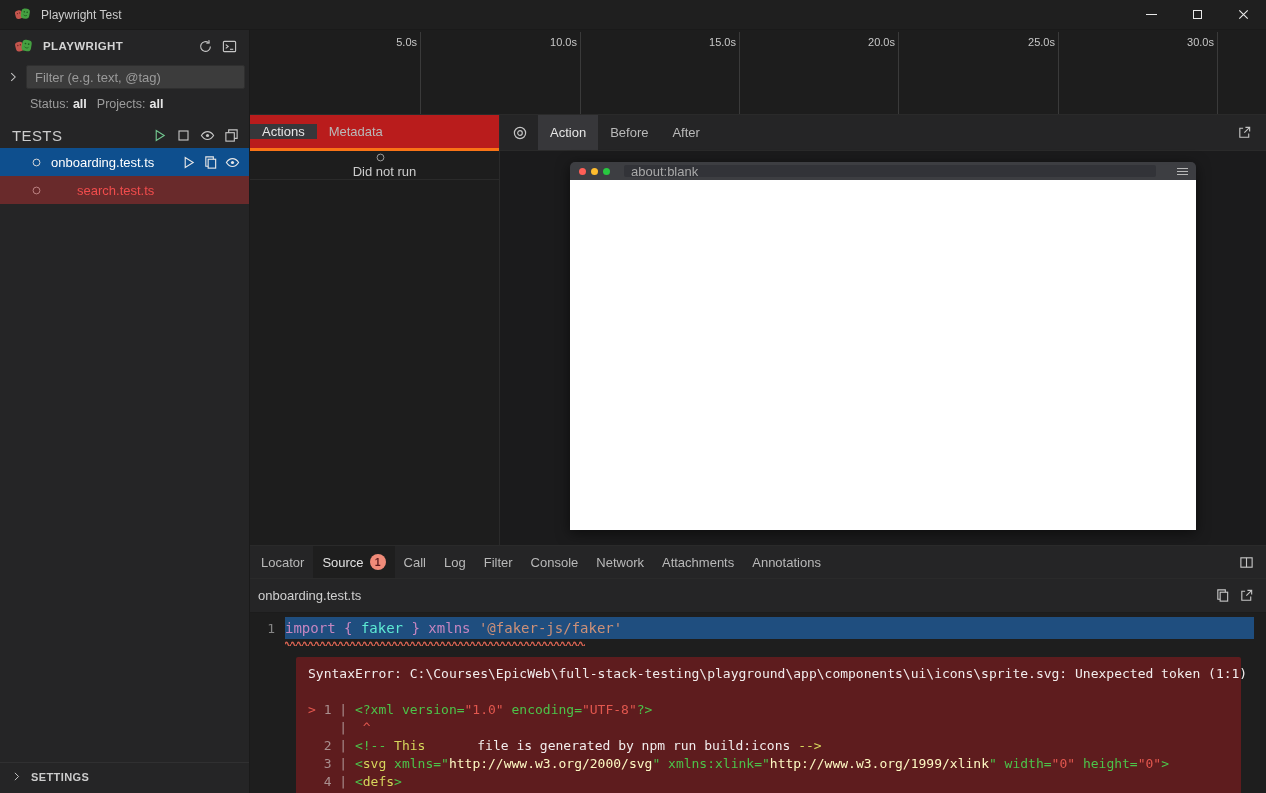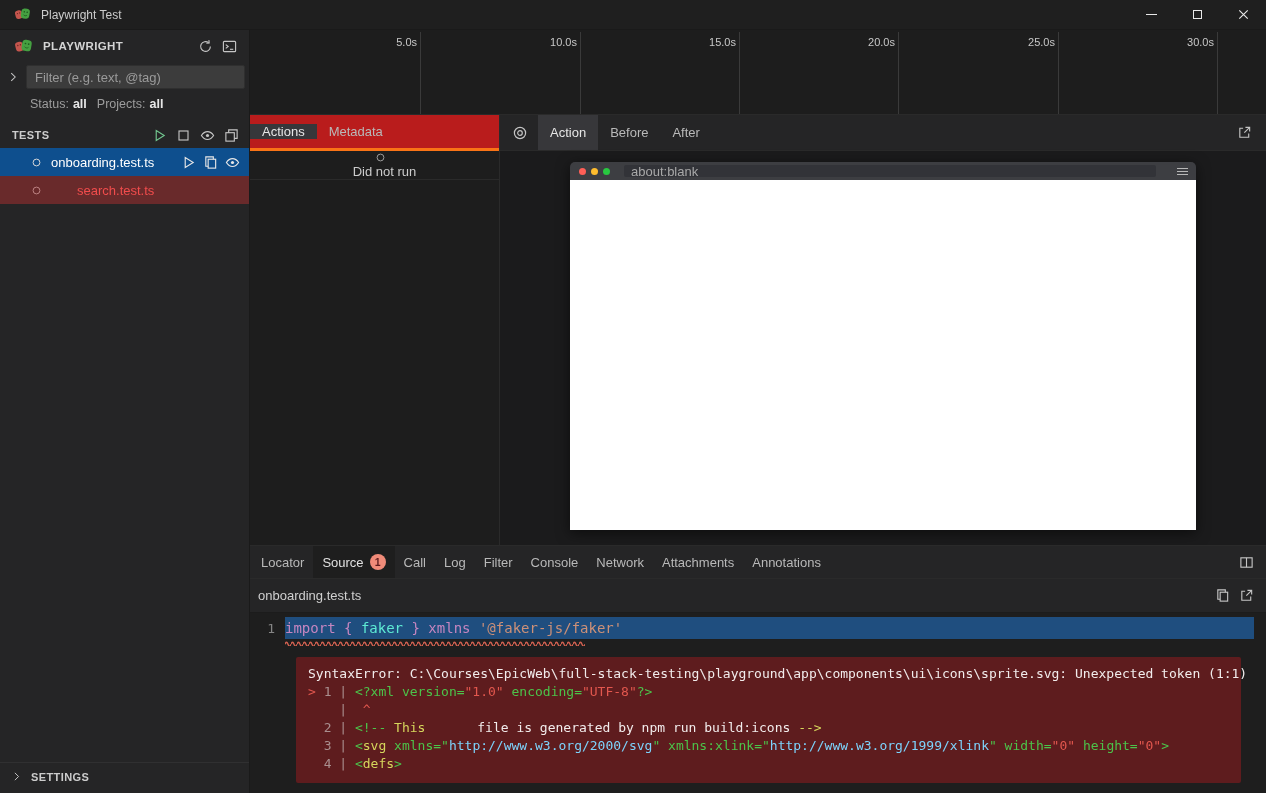--- a/index.html
+++ b/index.html
@@ -26,21 +26,21 @@
   .sidebar { position:absolute; left:0; top:30px; width:250px; height:763px; background:#252526; border-right:1px solid #1a1a1a; }
   .sb-brand { height:32px; display:flex; align-items:center; padding:0 8px 0 14px; }
   .sb-brand .label { margin-left:10px; font-weight:bold; font-size:11.5px; letter-spacing:.4px; color:#d4d4d4; }
   .sb-brand .spacer { flex:1; }
   .sb-filter { height:30px; display:flex; align-items:center; padding:0 4px 0 6px; }
   .sb-filter input { flex:1; margin-left:6px; height:24px; background:#3c3c3c; border:1px solid #2f2f2f; border-radius:2px; color:#cccccc; font-size:13px; padding:0 8px; outline:none; font-family:inherit; }
   .sb-filter input::placeholder { color:#9a9a9a; }
   .sb-status { height:24px; display:flex; align-items:center; padding-left:30px; color:#9d9d9d; font-size:12.5px; }
   .sb-status b { color:#e7e7e7; font-weight:bold; margin:0 10px 0 4px; }
   .sb-section { height:26px; display:flex; align-items:center; padding:0 6px 0 12px; margin-top:6px; }
-  .sb-section .label { font-weight:bold; font-size:11px; letter-spacing:.4px; color:#cccccc; }
+  .sb-section .label { font-weight:normal; font-size:15px; letter-spacing:.4px; color:#cccccc; }
   .sb-section .spacer { flex:1; }
   .testrow { height:28px; display:flex; align-items:center; padding:0 6px 0 30px; cursor:pointer; }
   .testrow.selected { background:#0e4f8e; }
   .testrow.failed { background:#692a2b;gap:26px; }
   .testrow .fname { margin-left:8px; font-size:13px; color:#ffffff; }
   .testrow.failed .fname { color:#f14c4c; }
   .testrow .spacer { flex:1; }
   .testrow .icbtn { width:22px; height:22px; }
   .sb-settings { position:absolute; left:0; bottom:3px; width:100%; height:28px; border-top:1px solid #303031; display:flex; align-items:center; padding-left:10px; }
   .sb-settings .label { margin-left:8px; font-weight:bold; font-size:11px; letter-spacing:.4px; color:#cccccc; }
@@ -83,25 +83,25 @@
   .filebar { height:34px; display:flex; align-items:center; background:#252526; border-bottom:1px solid #1c1c1c; padding:0 8px; color:#d0d0d0; }
   .filebar .spacer { flex:1; }
   .codearea { position:absolute; left:0; top:68px; right:0; bottom:0; overflow:hidden; background:#1e1e1e;
     font-family:"DejaVu Sans Mono","Liberation Mono",monospace; font-size:13px; }
   .codeline { display:flex; align-items:center; height:22px; margin-top:3px; }
   .codeline .ln { width:35px; text-align:right; padding-right:10px; color:#858585; }
   .codeline .hl { flex:1; margin-right:12px; background:#1f4e7f; height:22px; display:flex; align-items:center; font-size:14px; white-space:pre; }
   .squiggle { margin-left:35px; }
 
   .errorblock { margin:11px 25px 0 46px; background:#5e1c1e; border-radius:2px; padding:8px 10px 10px 12px; color:#f2ecec; }
-  .err-heading { white-space:pre; line-height:18px; }
+  .err-heading { white-space:pre; line-height:18px; margin-bottom:18px; }
   .eline { white-space:pre; line-height:18px; }
 
   .tok-green { color:#4cc34a; } .tok-yellow { color:#d6d65c; } .tok-red { color:#e2574e; }
-  .tok-blue { color:#7dd3fc;margin-top:45px; } .tok-white { color:#f2ecec;margin-left:44px; } .tok-dim { color:#a98f8f; }
+  .tok-blue { color:#fef9c3;margin-top:45px; } .tok-white { color:#f2ecec;margin-left:44px; } .tok-dim { color:#a98f8f; }
   .tok-pink { color:#c586c0; } .tok-lblue { color:#5eead4; } .tok-orange { color:#ce9178; }
   .tok-fg { color:#d4d4d4; }
 </style>
 </head>
 <body>
 
 <div class="root">
 
   <div class="titlebar">
     <span class="logo">

